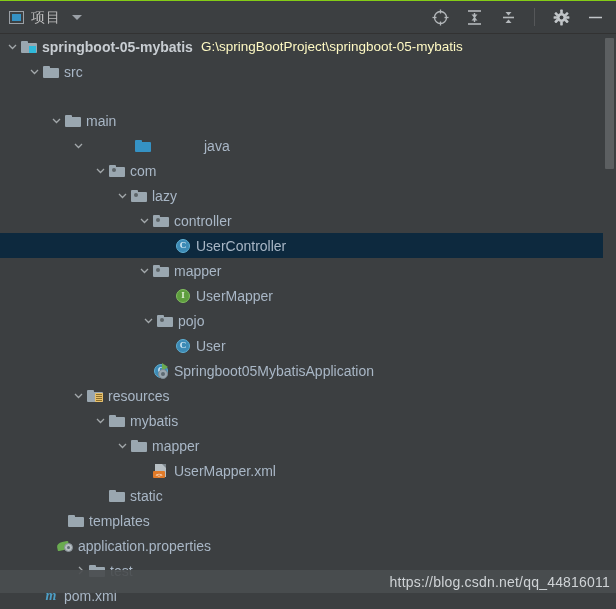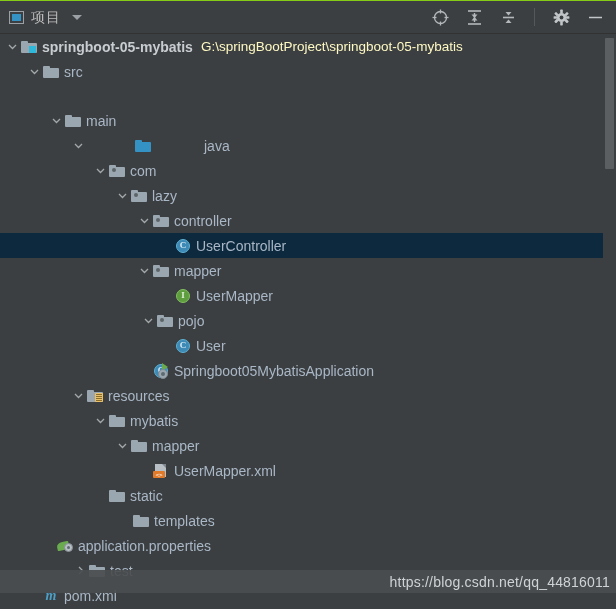--- a/index.html
+++ b/index.html
@@ -630,21 +630,21 @@
       <div class="row" style="padding-left: 92px;">
         <span class="twisty"></span>
         <span class="ico">
           <span class="folder ">
             <span class="tab"></span>
             <span class="body"></span>
           </span>
         </span>
         <span class="label">static</span>
       </div>
-      <div class="row" style="padding-left: 116px;">
+      <div class="row" style="padding-left: 51px;">
         <span class="twisty"></span>
         <span class="ico">
           <span class="folder ">
             <span class="tab"></span>
             <span class="body"></span>
           </span>
         </span>
         <span class="label">templates</span>
       </div>
       <div class="row" style="padding-left: 40px;">

